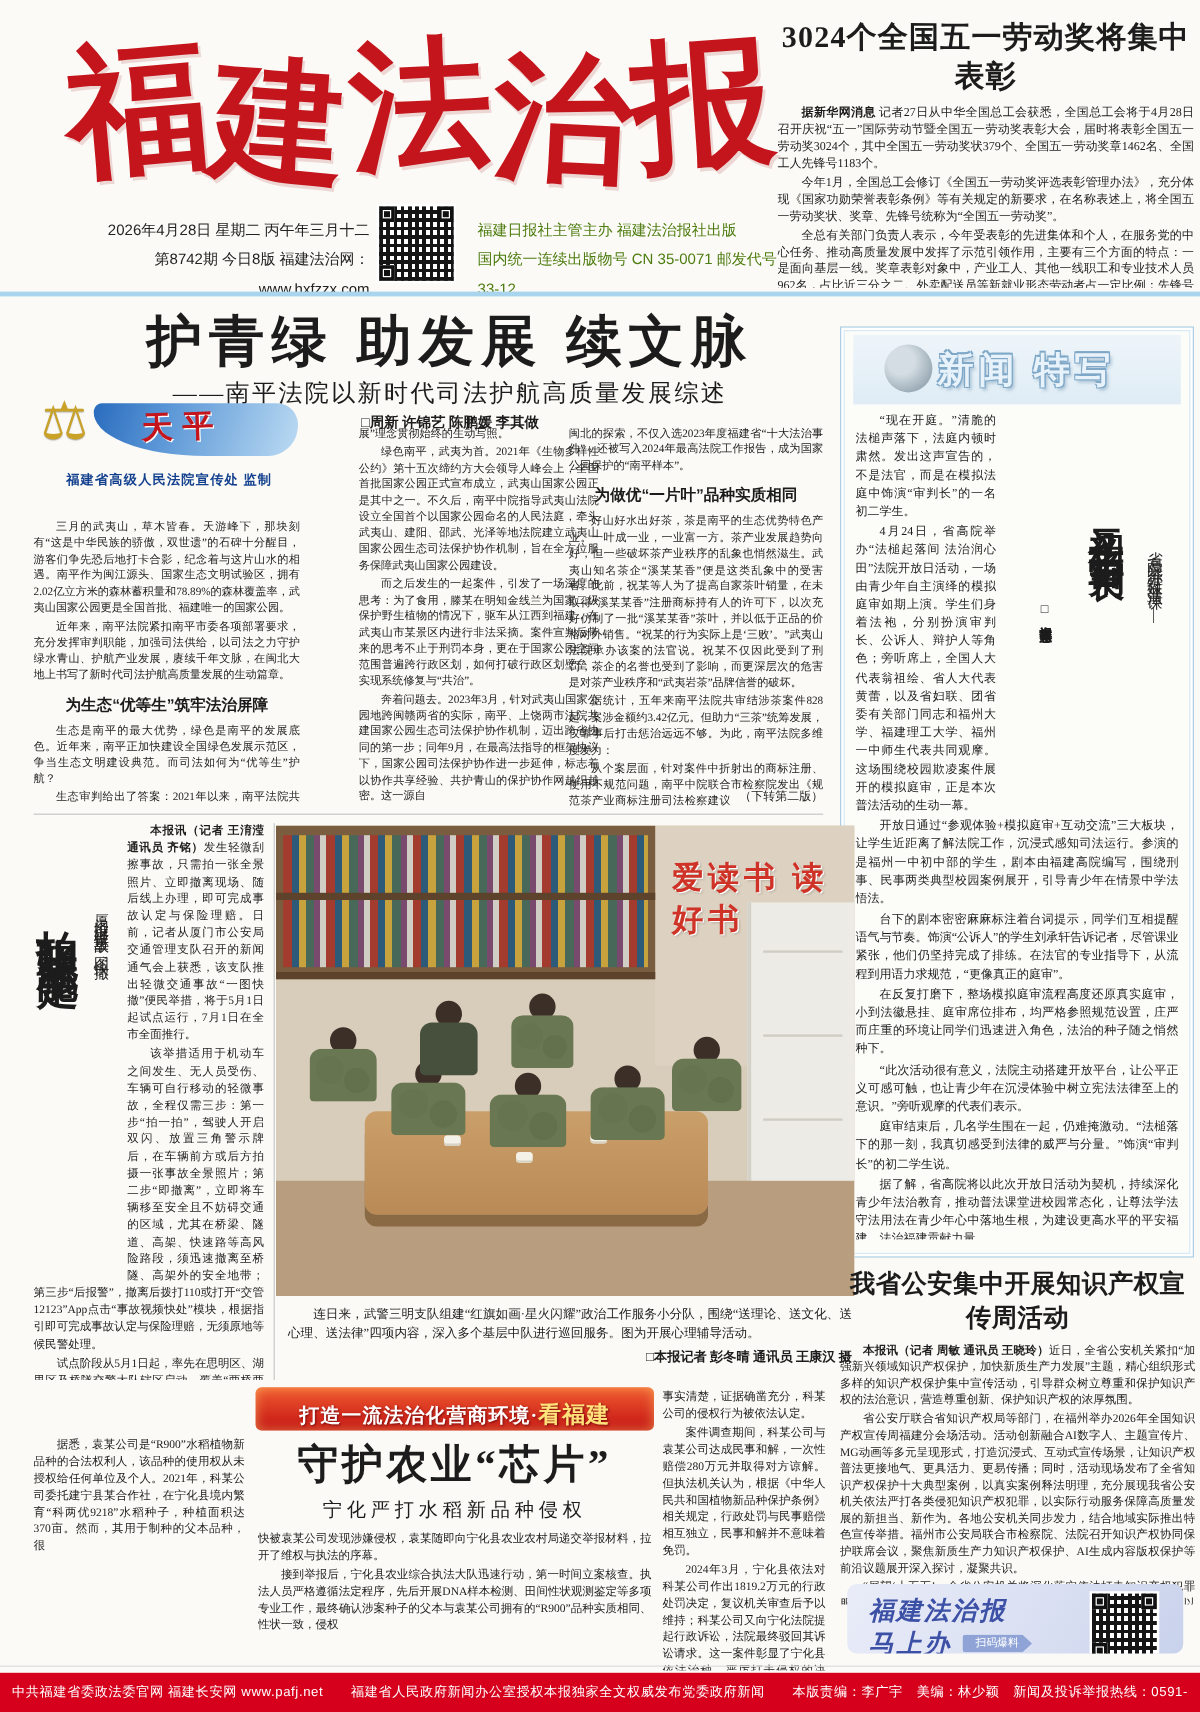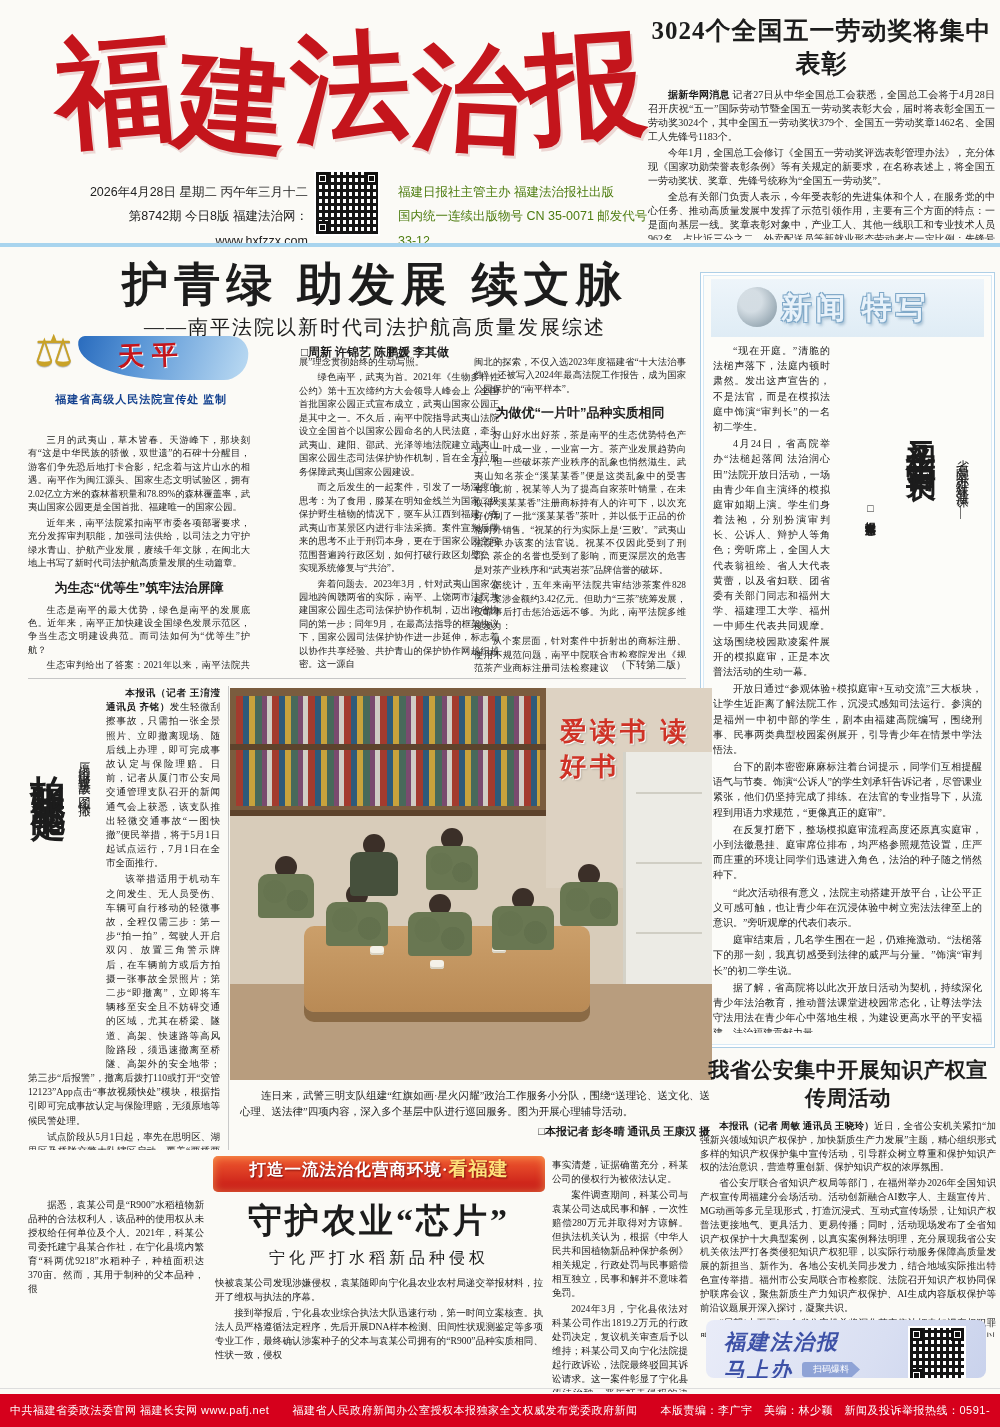--- a/index.html
+++ b/index.html
@@ -104,21 +104,21 @@
   .person .head{position:absolute;left:50%;transform:translateX(-50%);top:0;width:22px;height:22px;border-radius:50%;background:#3b2f28;}
   .person .torso{position:absolute;left:0;top:18px;width:100%;height:44px;border-radius:10px 10px 4px 4px;
      background:radial-gradient(circle at 30% 40%,#55644226 0 24%,transparent 25%),
                 radial-gradient(circle at 70% 60%,#49583a33 0 22%,transparent 23%),#697752;}
   .person.dark .torso{background:#46503c;}
   .ph-caption{left:240px;top:1088px;width:470px;font-size:10.5px;line-height:1.55;}
   .ph-credit{text-align:right;font-weight:bold;font-size:11px;margin-top:2px;}
 
   
   .agri-banner{left:213px;top:1156px;width:332px;height:36px;border-radius:5px;
-      background:linear-gradient(180deg,#f05c30,#c41414);display:flex;align-items:flex-start;justify-content:center;
+      background:linear-gradient(180deg,#f05c30,#c41414);display:flex;align-items:flex-end;justify-content:center;
       box-shadow:inset 0 0 10px rgba(255,230,120,.5);}
   .agri-banner span{color:#fff;font-weight:900;font-size:16.5px;letter-spacing:1px;text-shadow:1px 1px 2px #7a0b0b;}
   .agri-banner .hl{color:#ffe27a;font-size:19px;}
   .agri-head{left:213px;top:1198px;width:332px;text-align:center;font-size:34px;font-weight:900;letter-spacing:3px;}
   .agri-sub{left:213px;top:1248px;width:332px;text-align:center;font-size:16px;letter-spacing:4px;}
   .agri-col{font-size:9.6px;line-height:1.46;}
 
   
   .pol{left:700px;top:1056px;width:296px;height:254px;}
   .pol-head{font-size:21px;font-weight:900;text-align:center;letter-spacing:.5px;margin:0 0 7px 0;}

